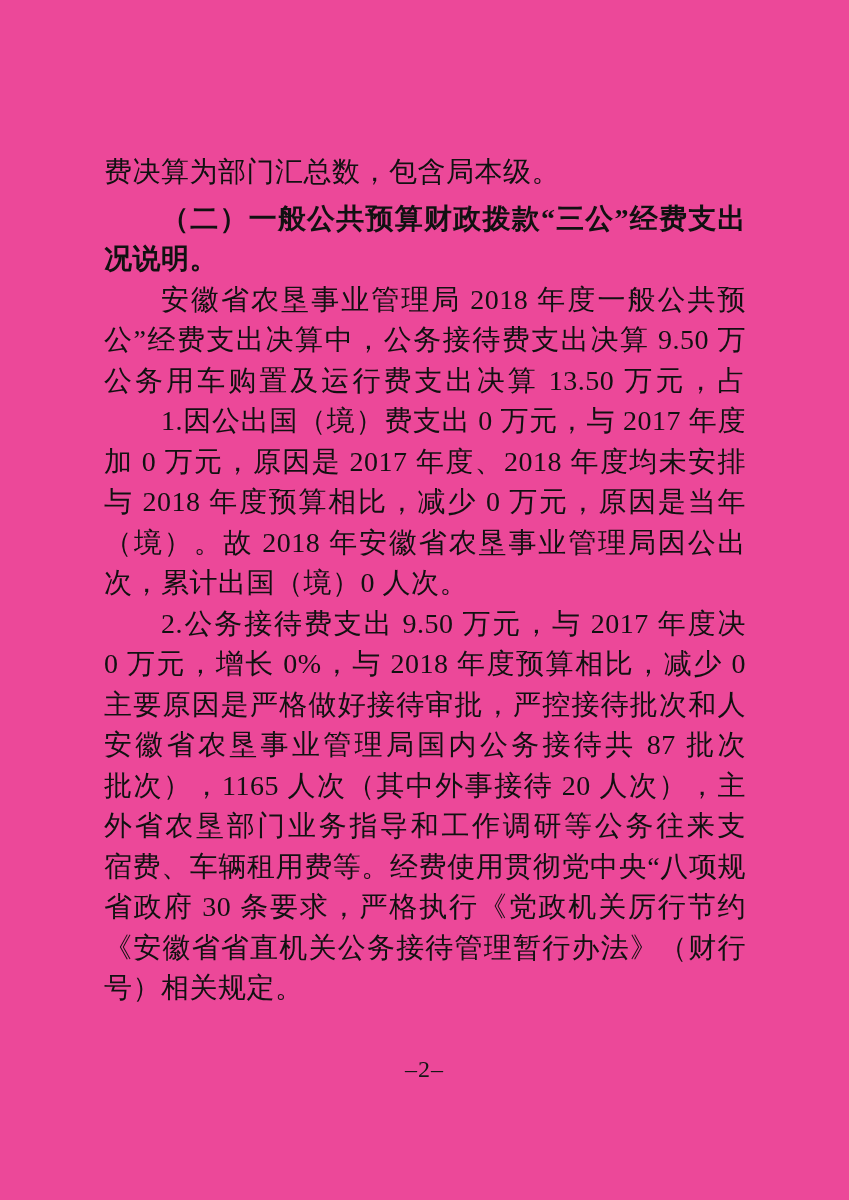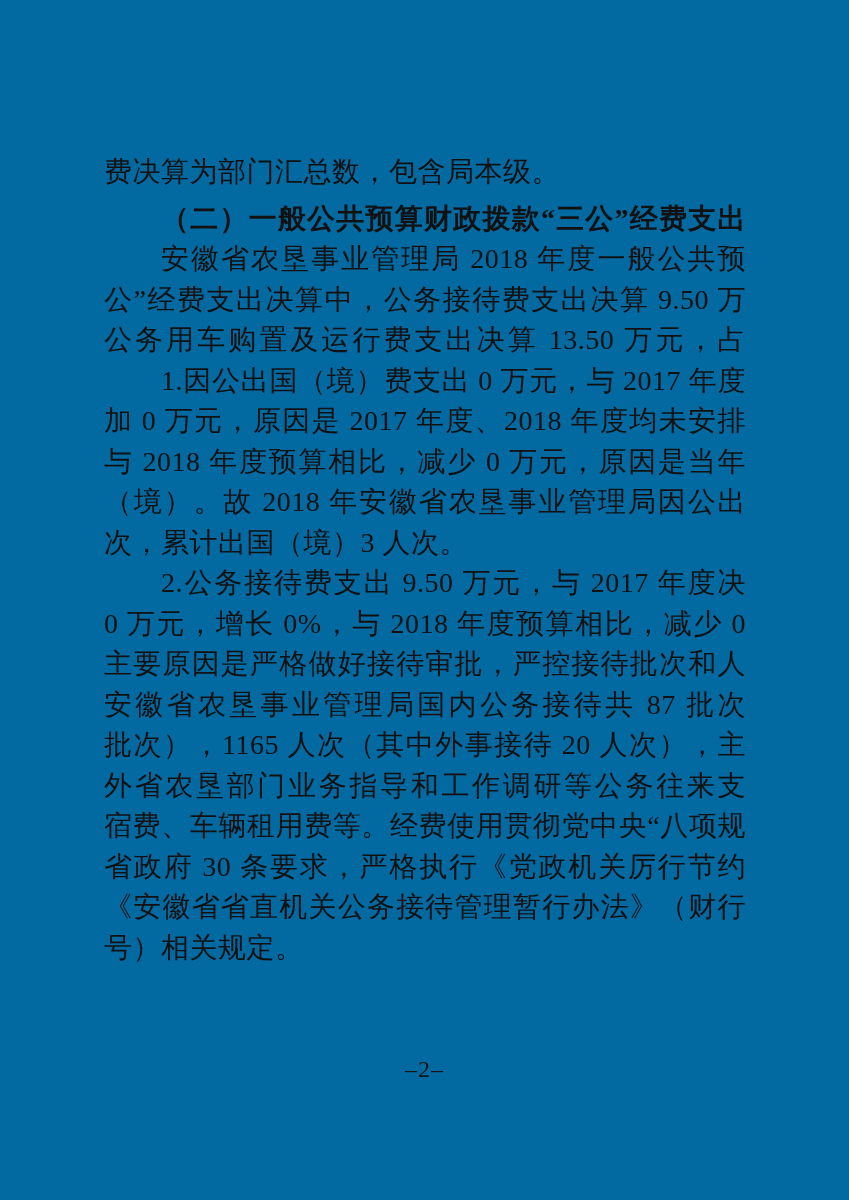--- a/index.html
+++ b/index.html
@@ -11,21 +11,21 @@
     height: 1200px;
     background: #ffffff;
     position: relative;
     overflow: hidden;
     font-family: "Liberation Serif", "DejaVu Serif", serif;
     color: #111111;
   }
   .page {
     position: absolute;
     inset: 0;
-    background: #0369a1;
+    background: #ec4899;
   }
   .content {
     position: absolute;
     left: 104px;
     top: 152px;
     width: 642px;
   }
   .line {
     height: 40.5px;
     line-height: 40.5px;
@@ -71,30 +71,31 @@
 </head>
 <body>
 
 <div class="page">
 
   <div class="content">
 
     <div class="line nj">费决算为部门汇总数，包含局本级。</div>
 
     <div class="line j ind b heading-gap">（二）一般公共预算财政拨款“三公”经费支出决算具体情</div>
+    <div class="line nj b">况说明。</div>
 
     <div class="line j ind">安徽省农垦事业管理局 2018 年度一般公共预算财政拨款“三</div>
     <div class="line j">公”经费支出决算中，公务接待费支出决算 9.50 万元，占 41.3%；</div>
     <div class="line j">公务用车购置及运行费支出决算 13.50 万元，占 58.7%。具体情</div>
 
     <div class="line j ind">1.因公出国（境）费支出 0 万元，与 2017 年度决算相比，增</div>
     <div class="line j">加 0 万元，原因是 2017 年度、2018 年度均未安排因公出国（境）。</div>
     <div class="line j">与 2018 年度预算相比，减少 0 万元，原因是当年未安排因公出国</div>
     <div class="line j">（境）。故 2018 年安徽省农垦事业管理局因公出国（境）团组 0</div>
-    <div class="line nj">次，累计出国（境）3 人次。</div>
+    <div class="line nj">次，累计出国（境）0 人次。</div>
 
     <div class="line j ind">2.公务接待费支出 9.50 万元，与 2017 年度决算相比，增加</div>
     <div class="line j">0 万元，增长 0%，与 2018 年度预算相比，减少 0 万元，下降 0%，</div>
     <div class="line j">主要原因是严格做好接待审批，严控接待批次和人次。2018 年度</div>
     <div class="line j">安徽省农垦事业管理局国内公务接待共 87 批次（其中外事接待 1</div>
     <div class="line j">批次），1165 人次（其中外事接待 20 人次），主要用于接待上级、</div>
     <div class="line j">外省农垦部门业务指导和工作调研等公务往来支出，包括来宾食</div>
     <div class="line j">宿费、车辆租用费等。经费使用贯彻党中央“八项规定”和省委</div>
     <div class="line j">省政府 30 条要求，严格执行《党政机关厉行节约反对浪费条例》、</div>
     <div class="line j">《安徽省省直机关公务接待管理暂行办法》（财行〔2014〕2066</div>

